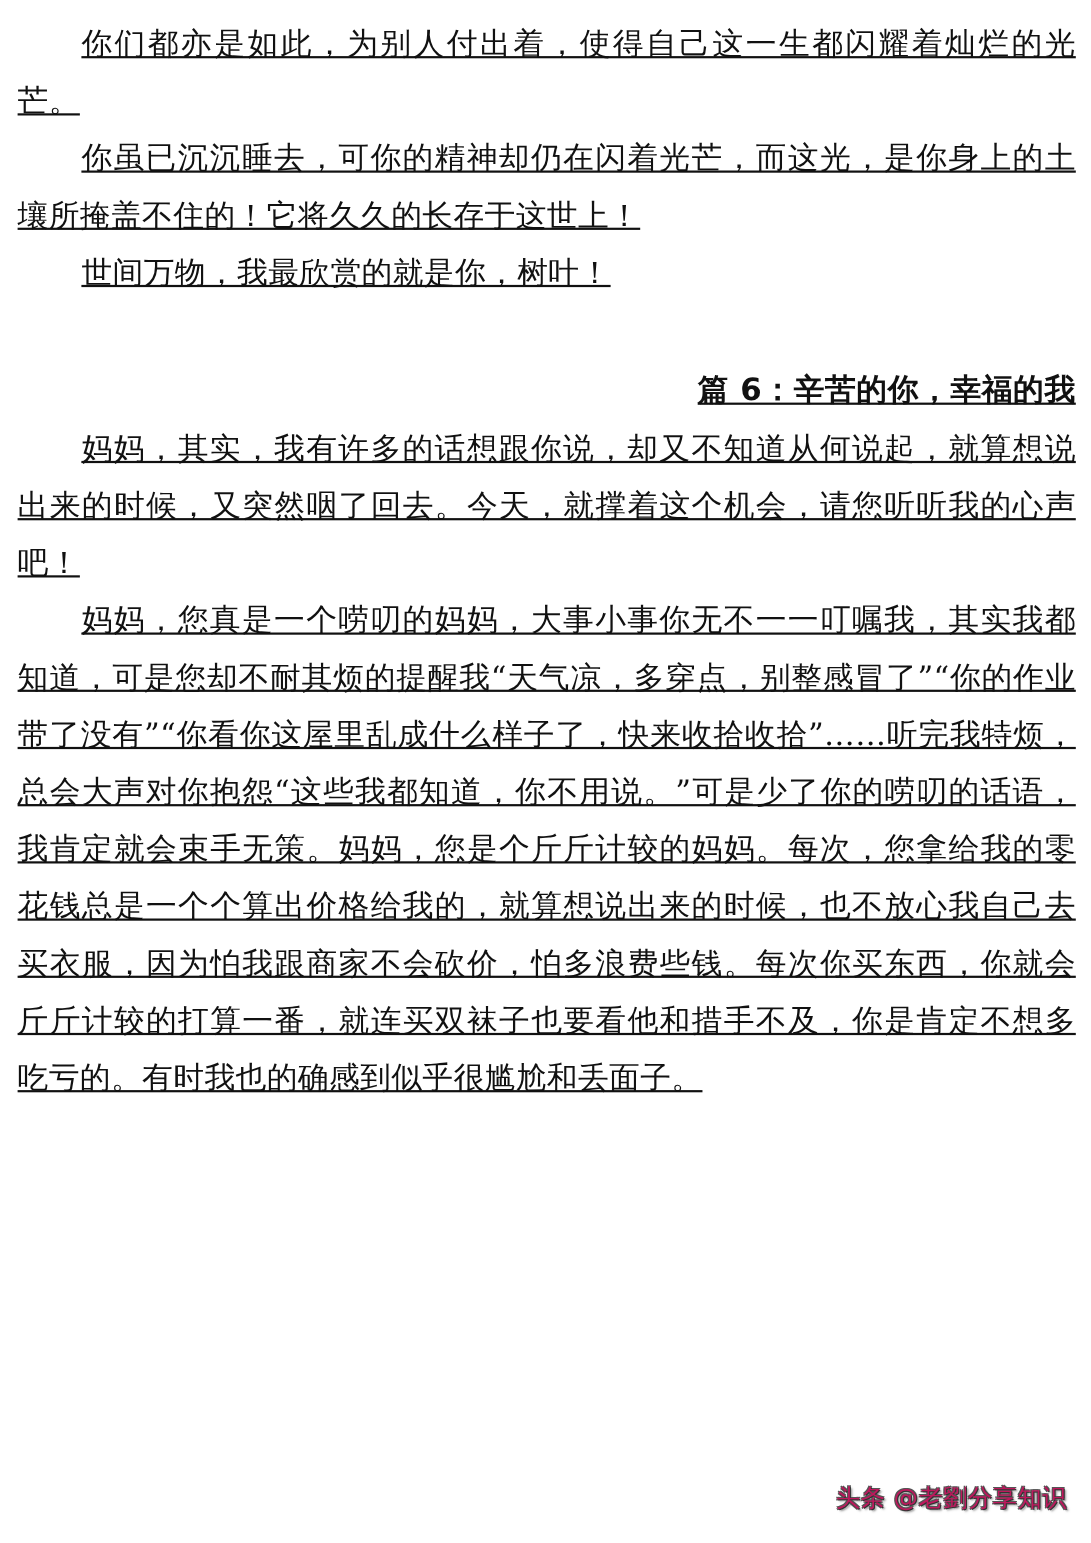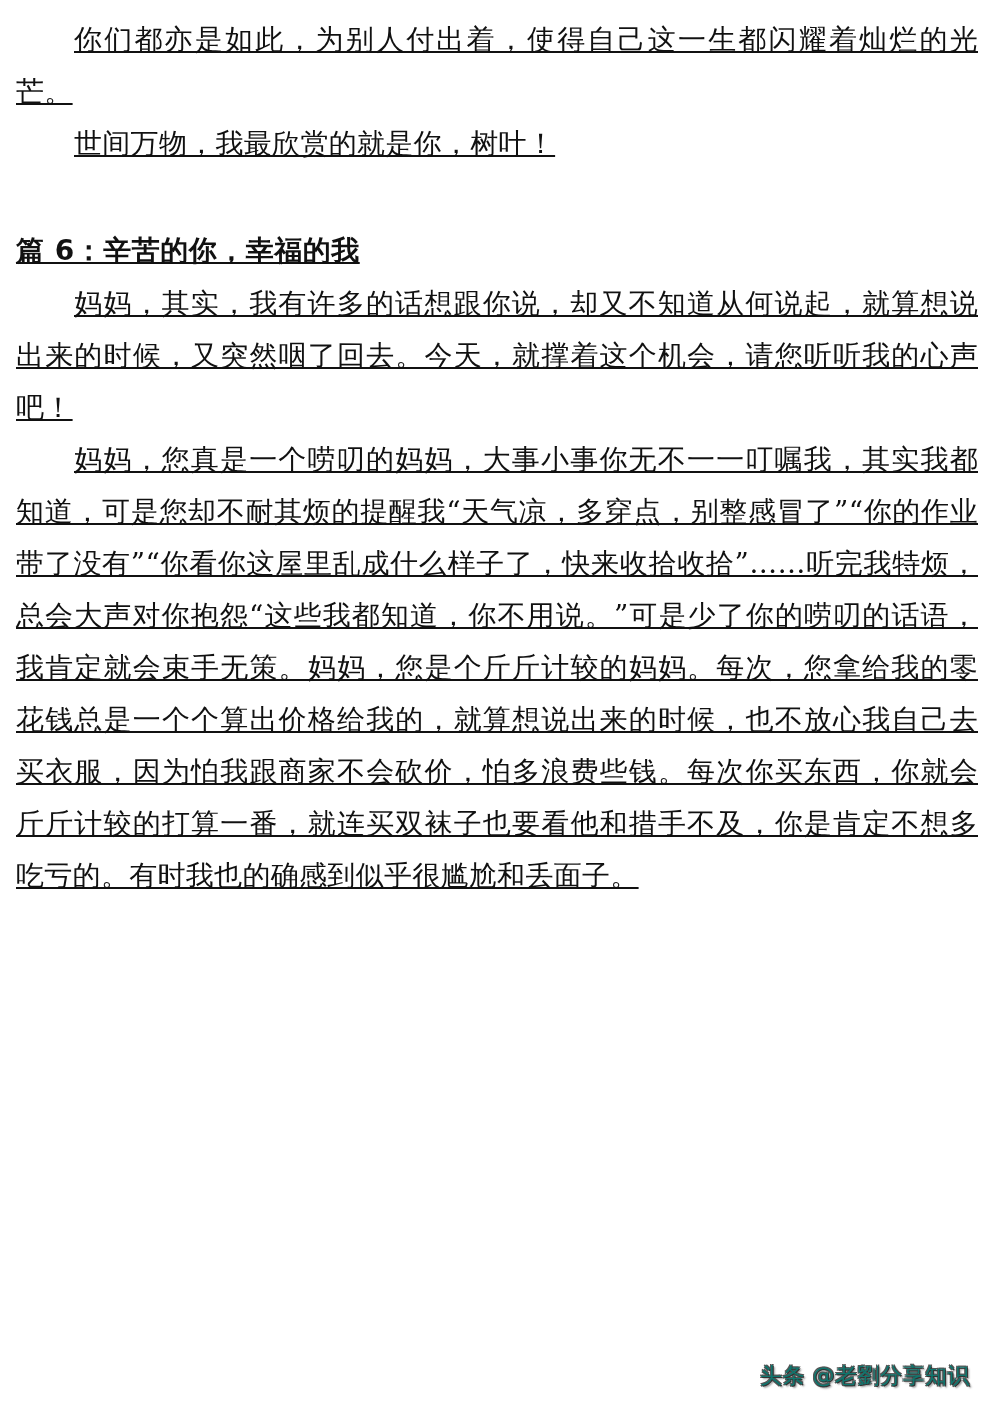--- a/index.html
+++ b/index.html
@@ -16,38 +16,38 @@
     text-indent: 58px;
     text-align: justify;
     letter-spacing: 0.3px;
   }
   .heading {
     margin: 56px 0 2px 0;
     font-family: "DejaVu Sans", "Liberation Sans", sans-serif;
     font-weight: bold;
     font-size: 28px;
     line-height: 50px;
-    text-align: left;
+    text-align: right;
     letter-spacing: 0.5px;
   }
   .watermark {
     position: absolute; right: 22px; top: 1347px;
     font-family: "DejaVu Sans", "Liberation Sans", sans-serif;
     font-size: 22px;
-    color: #0f766e;
+    color: #be185d;
     text-shadow: 1px 1px 0 #333, -1px -1px 0 #555, 1px -1px 0 #555, -1px 1px 0 #555, 2px 2px 2px rgba(0,0,0,0.5);
     letter-spacing: 0.5px;
-    margin-top: 14px;
   }
 </style>
 </head>
 <body>
 
 <div class="page">
   <p class="para">你们都亦是如此，为别人付出着，使得自己这一生都闪耀着灿烂的光芒。</p>
+  <p class="para">你虽已沉沉睡去，可你的精神却仍在闪着光芒，而这光，是你身上的土壤所掩盖不住的！它将久久的长存于这世上！</p>
   <p class="para">世间万物，我最欣赏的就是你，树叶！</p>
 
   <h2 class="heading">篇 6：辛苦的你，幸福的我</h2>
 
   <p class="para">妈妈，其实，我有许多的话想跟你说，却又不知道从何说起，就算想说出来的时候，又突然咽了回去。今天，就撑着这个机会，请您听听我的心声吧！</p>
   <p class="para">妈妈，您真是一个唠叨的妈妈，大事小事你无不一一叮嘱我，其实我都知道，可是您却不耐其烦的提醒我“天气凉，多穿点，别整感冒了”“你的作业带了没有”“你看你这屋里乱成什么样子了，快来收拾收拾”……听完我特烦，总会大声对你抱怨“这些我都知道，你不用说。”可是少了你的唠叨的话语，我肯定就会束手无策。妈妈，您是个斤斤计较的妈妈。每次，您拿给我的零花钱总是一个个算出价格给我的，就算想说出来的时候，也不放心我自己去买衣服，因为怕我跟商家不会砍价，怕多浪费些钱。每次你买东西，你就会斤斤计较的打算一番，就连买双袜子也要看他和措手不及，你是肯定不想多吃亏的。有时我也的确感到似乎很尴尬和丢面子。</p>
 </div>
 
 <div class="watermark">头条 @老劉分享知识</div>
 

